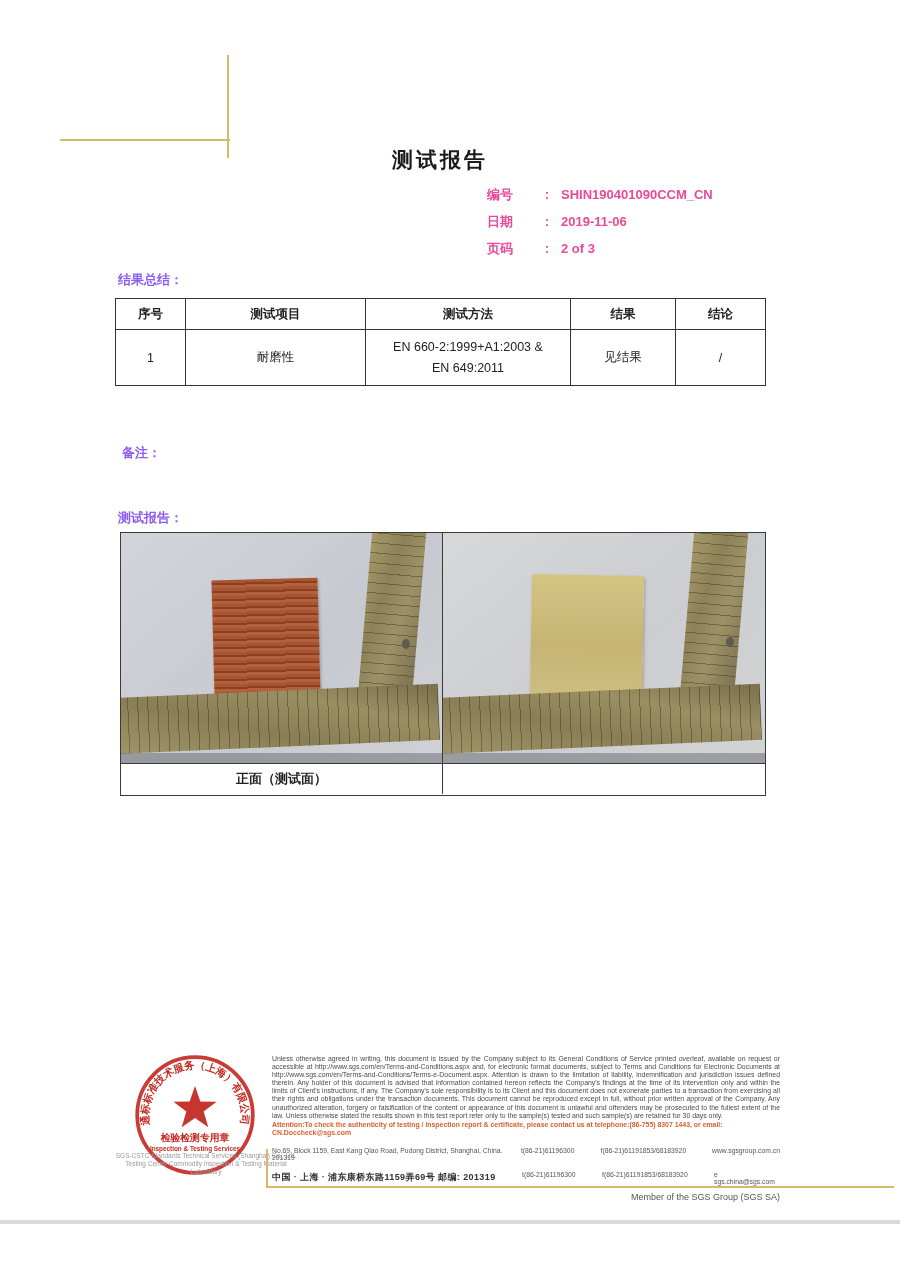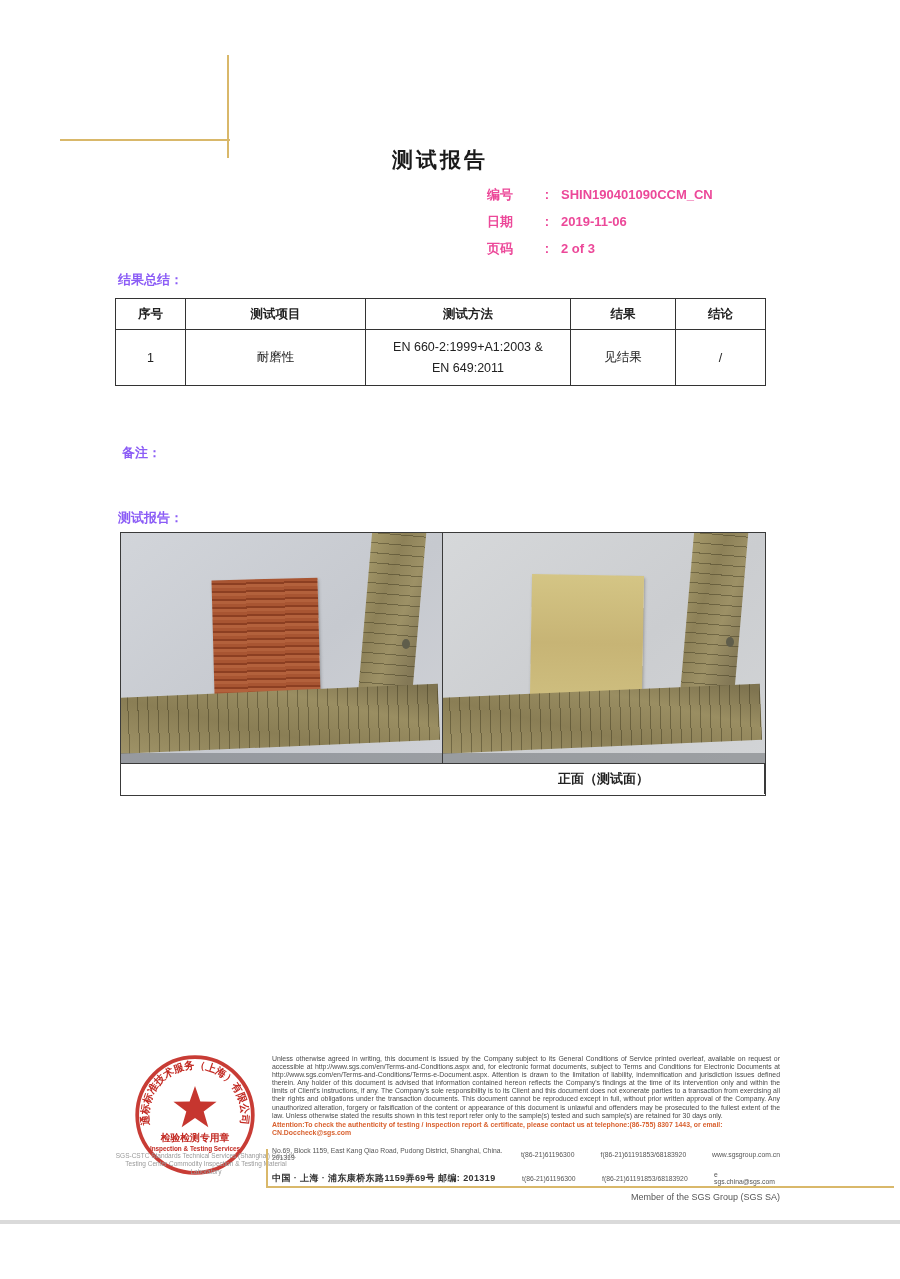--- a/index.html
+++ b/index.html
@@ -59,34 +59,34 @@
     background-image:
       repeating-linear-gradient(to right, rgba(45,40,18,0) 0 9px, rgba(45,40,18,.38) 9px 10px),
       linear-gradient(15deg,#a09468 0%,#8a7e55 40%,#9a8e62 70%,#7f7450 95%); }
   .ruler-hole { position:absolute; width:8px; height:10px; border-radius:50%;
     background:#5f5d4b; }
   .sample { position:absolute; box-shadow:1px 2px 3px rgba(60,60,60,.35); }
   .sample-wood { left:92px; top:46px; width:106px; height:116px; transform:rotate(-1.5deg);
     background:repeating-linear-gradient(to bottom,#a85532 0 3px,#8c3f22 3px 5px,#b3613c 5px 8px); }
   .sample-tan { left:88px; top:42px; width:112px; height:124px; transform:rotate(1deg);
     background:linear-gradient(to bottom,#d4c585 0%,#c7b475 55%,#cebe7f 100%); }
-  .caption-row { display:flex; height:31px; border-top:1.5px solid #3a3a3a;justify-content:flex-end; }
+  .caption-row { display:flex; height:31px; border-top:1.5px solid #3a3a3a; }
   .caption-cell { width:322px; display:flex; align-items:center; justify-content:center;
     font-size:13px; font-weight:bold; color:#222; }
   .caption-cell.first { border-right:1.5px solid #3a3a3a; }
 
   
   .stamp { left:131px; top:1051px; }
   .company-lines { left:114px; top:1152px; width:184px; text-align:center;
     font-size:6.5px; line-height:8px; color:#9a9a9a; }
   .legal-block { left:272px; top:1055px; width:508px; }
   .legal { font-size:6.9px; line-height:8.1px; text-align:justify; color:#4a4a4a; }
   .attention { margin-top:1px; font-size:6.9px; line-height:8.2px;
     color:#d8602e; font-weight:bold; }
-  .addr-row { display:flex; align-items:center; margin-top:10px; }
+  .addr-row { display:flex; align-items:flex-start; margin-top:10px; }
   .addr-row .addr { width:250px; font-size:6.8px; color:#555; }
   .addr-row.cn .addr { font-size:9px; font-weight:bold; color:#333; letter-spacing:.4px; }
   .addr-row .tel { width:80px; font-size:6.8px; color:#555; }
   .addr-row .fax { width:112px; font-size:6.8px; color:#555; }
   .addr-row .extra { flex:1; font-size:6.8px; color:#555; }
   .crop-v { left:266px; top:1149px; width:2px; height:37px; background:#d9b86a; }
   .crop-h { left:266px; top:1186px; width:628px; height:2px; background:#d9b86a; }
   .member { left:480px; top:1192px; width:300px; text-align:right;
     font-size:9px; color:#555; }
   .bottom-band { left:0; top:1220px; width:900px; height:4px; background:#dadada; }

